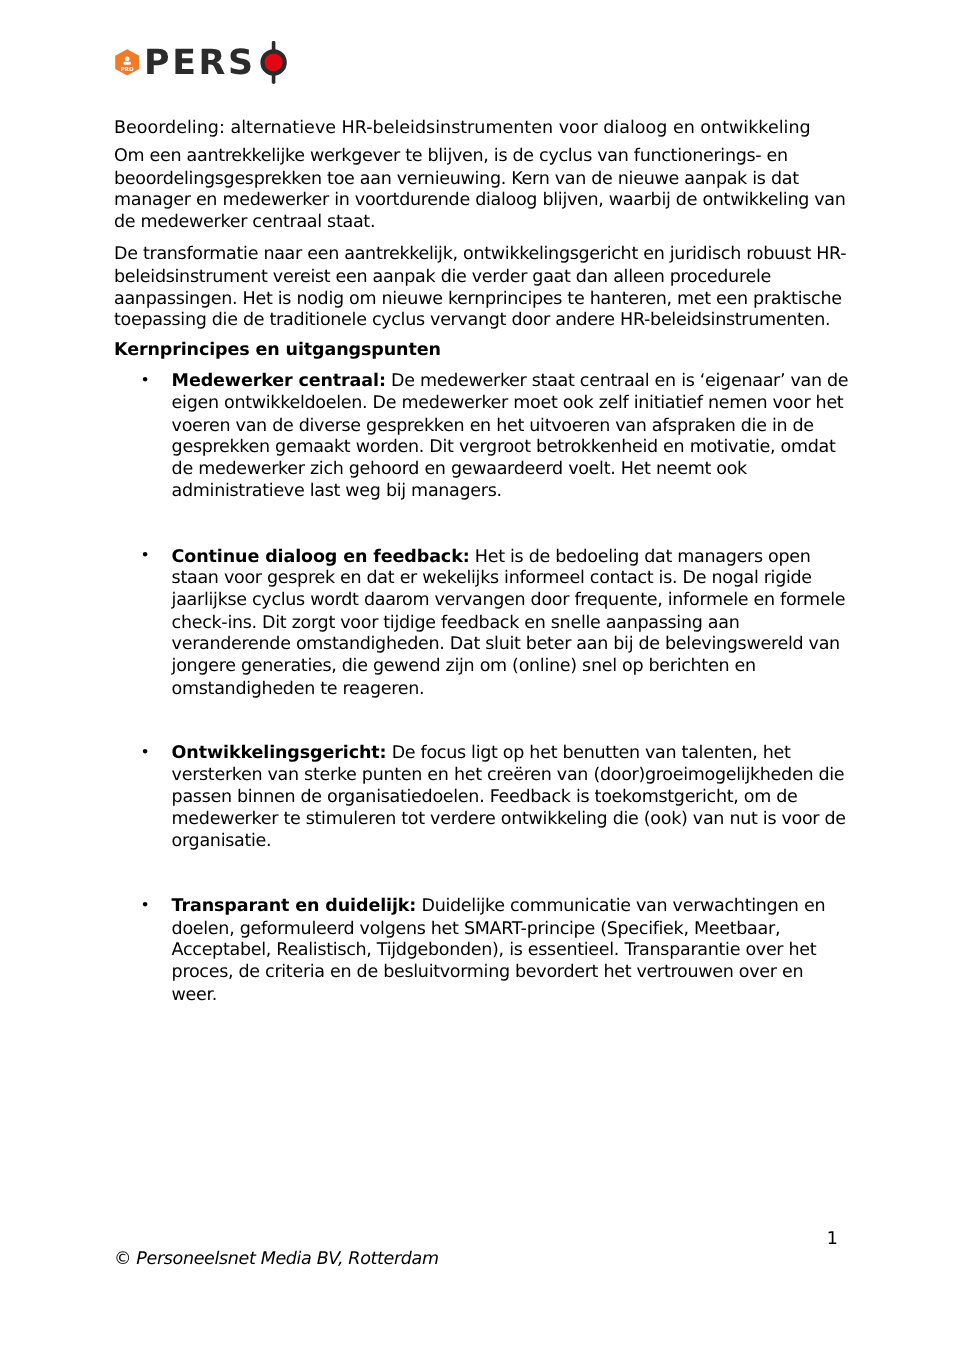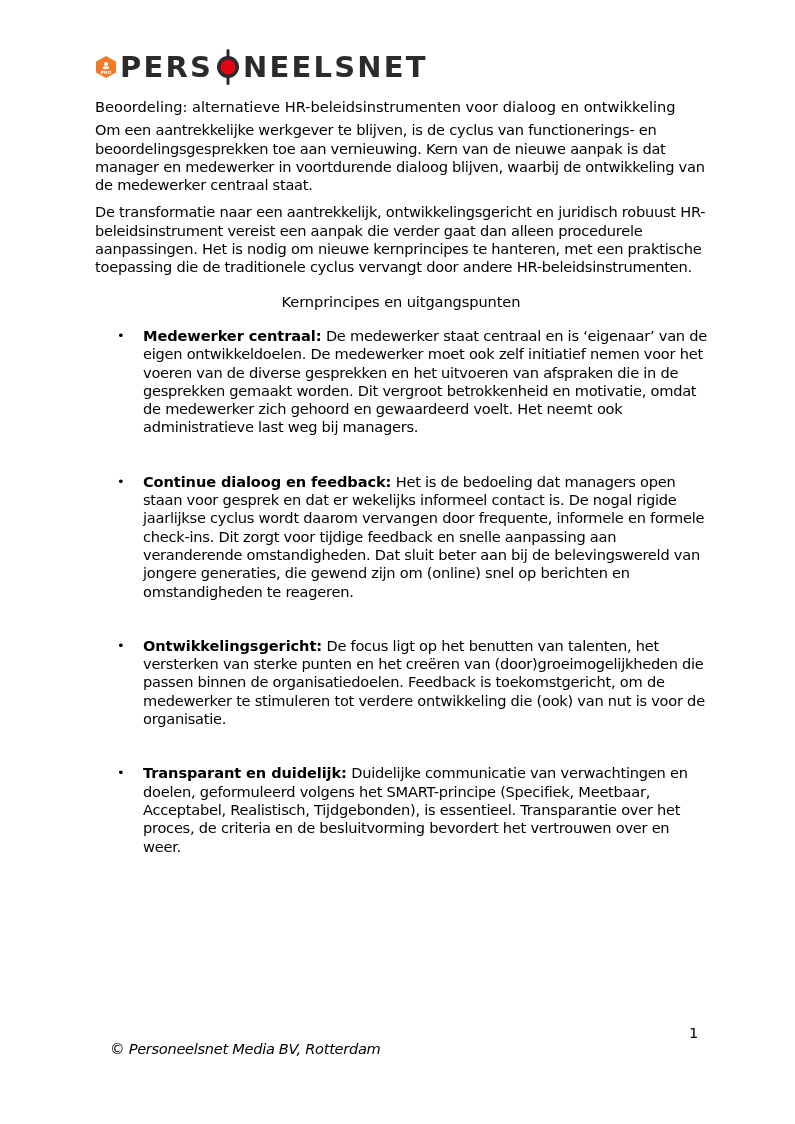--- a/index.html
+++ b/index.html
@@ -12,21 +12,21 @@
       height: 1124px;
       position: relative;
       overflow: hidden;
       font-family: "DejaVu Sans", sans-serif;
       color: #000000;
     }
     
     .logo {
       position: absolute;
       left: 95px;
-      top: 49px;
+      top: 34px;
       height: 36px;
       display: flex;
       align-items: center;
     }
     .logo svg { display: block; }
     .logo-text {
       font-family: "DejaVu Sans", sans-serif;
       font-weight: bold;
       font-size: 29px;
       letter-spacing: 2.2px;
@@ -56,24 +56,23 @@
       margin: 0 0 5px 0;
       font-size: 14.6px;
       line-height: 18.3px;
     }
     p {
       margin: 0 0 9px 0;
       letter-spacing: -0.25px;
     }
     p.gap-after { margin-bottom: 6px; }
     .subhead {
-      font-weight: normal;
-      margin: 16px;
+      font-weight: bold;
+      margin: 0;
       letter-spacing: -0.1px;
-      text-align: center;
     }
     ul.principles {
       list-style: none;
       margin: 8px 0 0 0;
       padding: 0;
     }
     ul.principles li {
       position: relative;
       padding-left: 48px;
       margin-bottom: 36px;
@@ -91,21 +90,21 @@
     }
 
     .page-number {
       position: absolute;
       left: 689px;
       top: 1024px;
       font-size: 14.6px;
     }
     .footer {
       position: absolute;
-      left: 110px;
+      left: 95px;
       top: 1040px;
       font-size: 14.6px;
       font-style: italic;
       letter-spacing: -0.3px;
     }
   </style>
 </head>
 <body>
 
 <div class="logo">
@@ -117,21 +116,20 @@
   </svg>
   <span class="logo-text">
     <span>PERS</span>
     <span class="logo-o">
       <svg width="26" height="36" viewBox="0 0 26 36">
         <rect x="11.5" y="0" width="3" height="36" rx="1.5" fill="#2b2b2b"></rect>
         <circle cx="13" cy="18" r="11" fill="#2b2b2b"></circle>
         <circle cx="13" cy="18" r="7.5" fill="#e30613"></circle>
       </svg>
     </span>
-    <span>NEELSNET</span>
   </span>
 </div>
 
 <div class="content">
   <div class="title">Beoordeling: alternatieve HR-beleidsinstrumenten voor dialoog en ontwikkeling</div>
 
   <p>Om een aantrekkelijke werkgever te blijven, is de cyclus van functionerings- en beoordelingsgesprekken toe aan vernieuwing. Kern van de nieuwe aanpak is dat manager en medewerker in voortdurende dialoog blijven, waarbij de ontwikkeling van de medewerker centraal staat.</p>
   <p class="gap-after">De transformatie naar een aantrekkelijk, ontwikkelingsgericht en juridisch robuust HR-beleidsinstrument vereist een aanpak die verder gaat dan alleen procedurele aanpassingen. Het is nodig om nieuwe kernprincipes te hanteren, met een praktische toepassing die de traditionele cyclus vervangt door andere HR-beleidsinstrumenten.</p>
 
   <div class="subhead">Kernprincipes en uitgangspunten</div>

